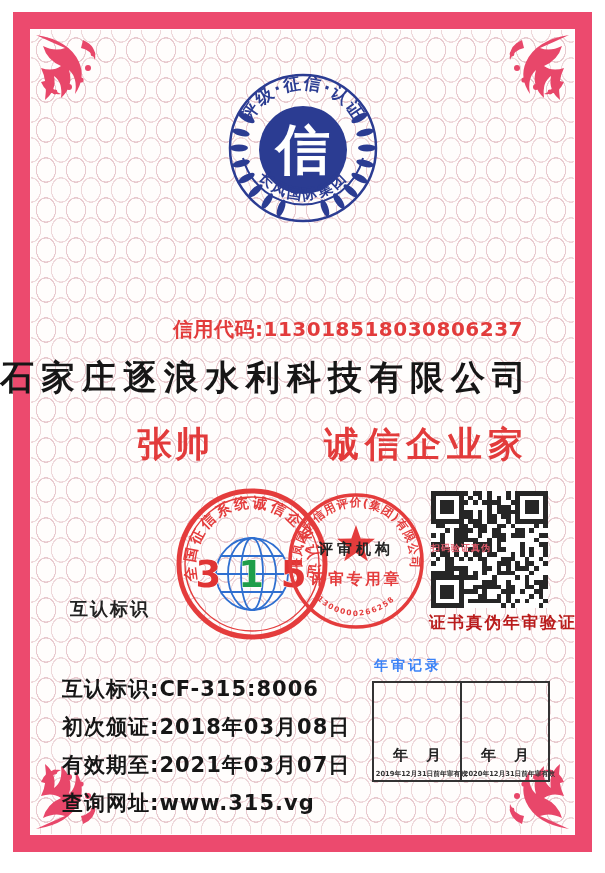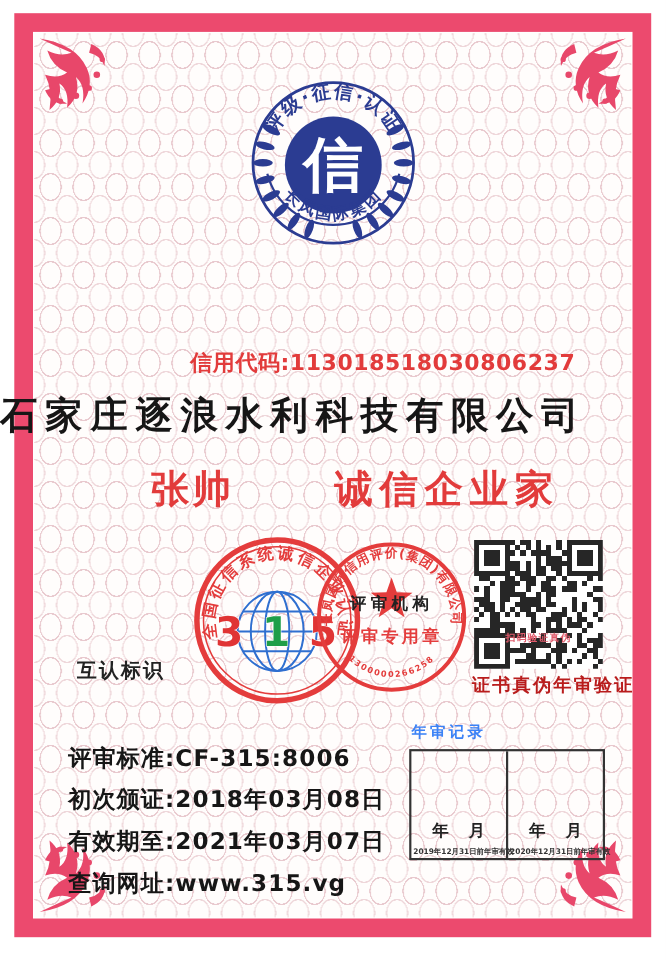--- a/index.html
+++ b/index.html
@@ -22,31 +22,31 @@
   .c-bl{left:33px;bottom:41px;transform:scaleY(-1);}
   .c-br{right:33px;bottom:41px;transform:scale(-1,-1);}
 
   .emblem{position:absolute;left:227px;top:70px;width:152px;height:156px;}
   .title{position:absolute;left:0;top:244px;width:605px;text-align:center;
     font-size:49px;font-weight:bold;color:#141414;letter-spacing:5px;white-space:nowrap;}
   .credit{position:absolute;top:316px;right:82px;color:#e23b3b;font-size:20px;font-weight:bold;letter-spacing:.5px;}
   .company{position:absolute;left:0;top:355px;width:522px;text-align:center;
     font-size:34px;font-weight:bold;color:#161616;letter-spacing:7px;white-space:nowrap;}
   .person{position:absolute;top:421px;left:137px;color:#e23b3b;font-size:35px;font-weight:bold;letter-spacing:3px;}
-  .honor{position:absolute;top:421px;right:96px;color:#e23b3b;font-size:35px;font-weight:bold;letter-spacing:6px;}
+  .honor{position:absolute;top:421px;right:76px;color:#e23b3b;font-size:35px;font-weight:bold;letter-spacing:6px;}
 
   .cf315{position:absolute;left:54px;top:528px;width:92px;height:64px;}
   .cf-caption{position:absolute;left:70px;top:597px;font-size:18px;font-weight:bold;color:#222;letter-spacing:2px;font-family:Liberation Mono, monospace;}
   .s315{position:absolute;left:174px;top:486px;width:156px;height:156px;}
   .sreview{position:absolute;left:286px;top:491px;width:140px;height:140px;}
 
   .qr{position:absolute;left:431px;top:491px;width:117px;height:117px;}
   .qr svg{display:block;}
-  .qr-overlay{position:absolute;left:0;top:44%;width:100%;text-align:center;
-    font-size:9px;font-weight:bold;color:#e05b6b;letter-spacing:1px;margin-top:32px;}
+  .qr-overlay{position:absolute;left:0;top:44%;width:100%;text-align:left;
+    font-size:9px;font-weight:bold;color:#e05b6b;letter-spacing:1px;}
   .qr-caption{position:absolute;left:429px;top:612px;font-size:16.5px;font-weight:bold;color:#b91c1c;letter-spacing:2px;}
 
   .details{position:absolute;left:62px;top:670px;font-size:21px;font-weight:bold;color:#161616;line-height:38px;letter-spacing:1px;}
   .ar-label{position:absolute;left:374px;top:657px;font-size:14px;font-weight:600;color:#3b82f6;letter-spacing:3px;}
   .ar-table{position:absolute;left:372px;top:681px;width:174px;height:97px;border:2px solid #333;display:flex;}
   .ar-cell{position:relative;flex:1;}
   .ar-cell + .ar-cell{border-left:2px solid #333;}
   .ar-ym{position:absolute;left:0;bottom:15px;width:100%;display:flex;justify-content:space-around;
     font-size:15px;font-weight:600;color:#222;padding:0 10px;box-sizing:border-box;}
   .ar-note{position:absolute;left:0;bottom:1px;width:100%;text-align:center;font-size:7px;color:#333;
@@ -455,21 +455,21 @@
         <rect x="24" y="23" width="1" height="1" fill="#262626"></rect>
         <rect x="15" y="24" width="1" height="1" fill="#262626"></rect>
         <rect x="17" y="24" width="1" height="1" fill="#262626"></rect>
         <rect x="23" y="24" width="1" height="1" fill="#262626"></rect>
       </svg>
     <div class="qr-overlay">扫码验证真伪</div>
   </div>
   <div class="qr-caption">证书真伪年审验证</div>
 
   <div class="details">
-    <div>评审标准:CF-315:8006</div>
+    <div>互认标识:CF-315:8006</div>
     <div>初次颁证:2018年03月08日</div>
     <div>有效期至:2021年03月07日</div>
     <div>查询网址:www.315.vg</div>
   </div>
 
   <div class="ar-label">年审记录</div>
   <div class="ar-table">
     <div class="ar-cell">
       <div class="ar-ym">
         <span>年</span>

